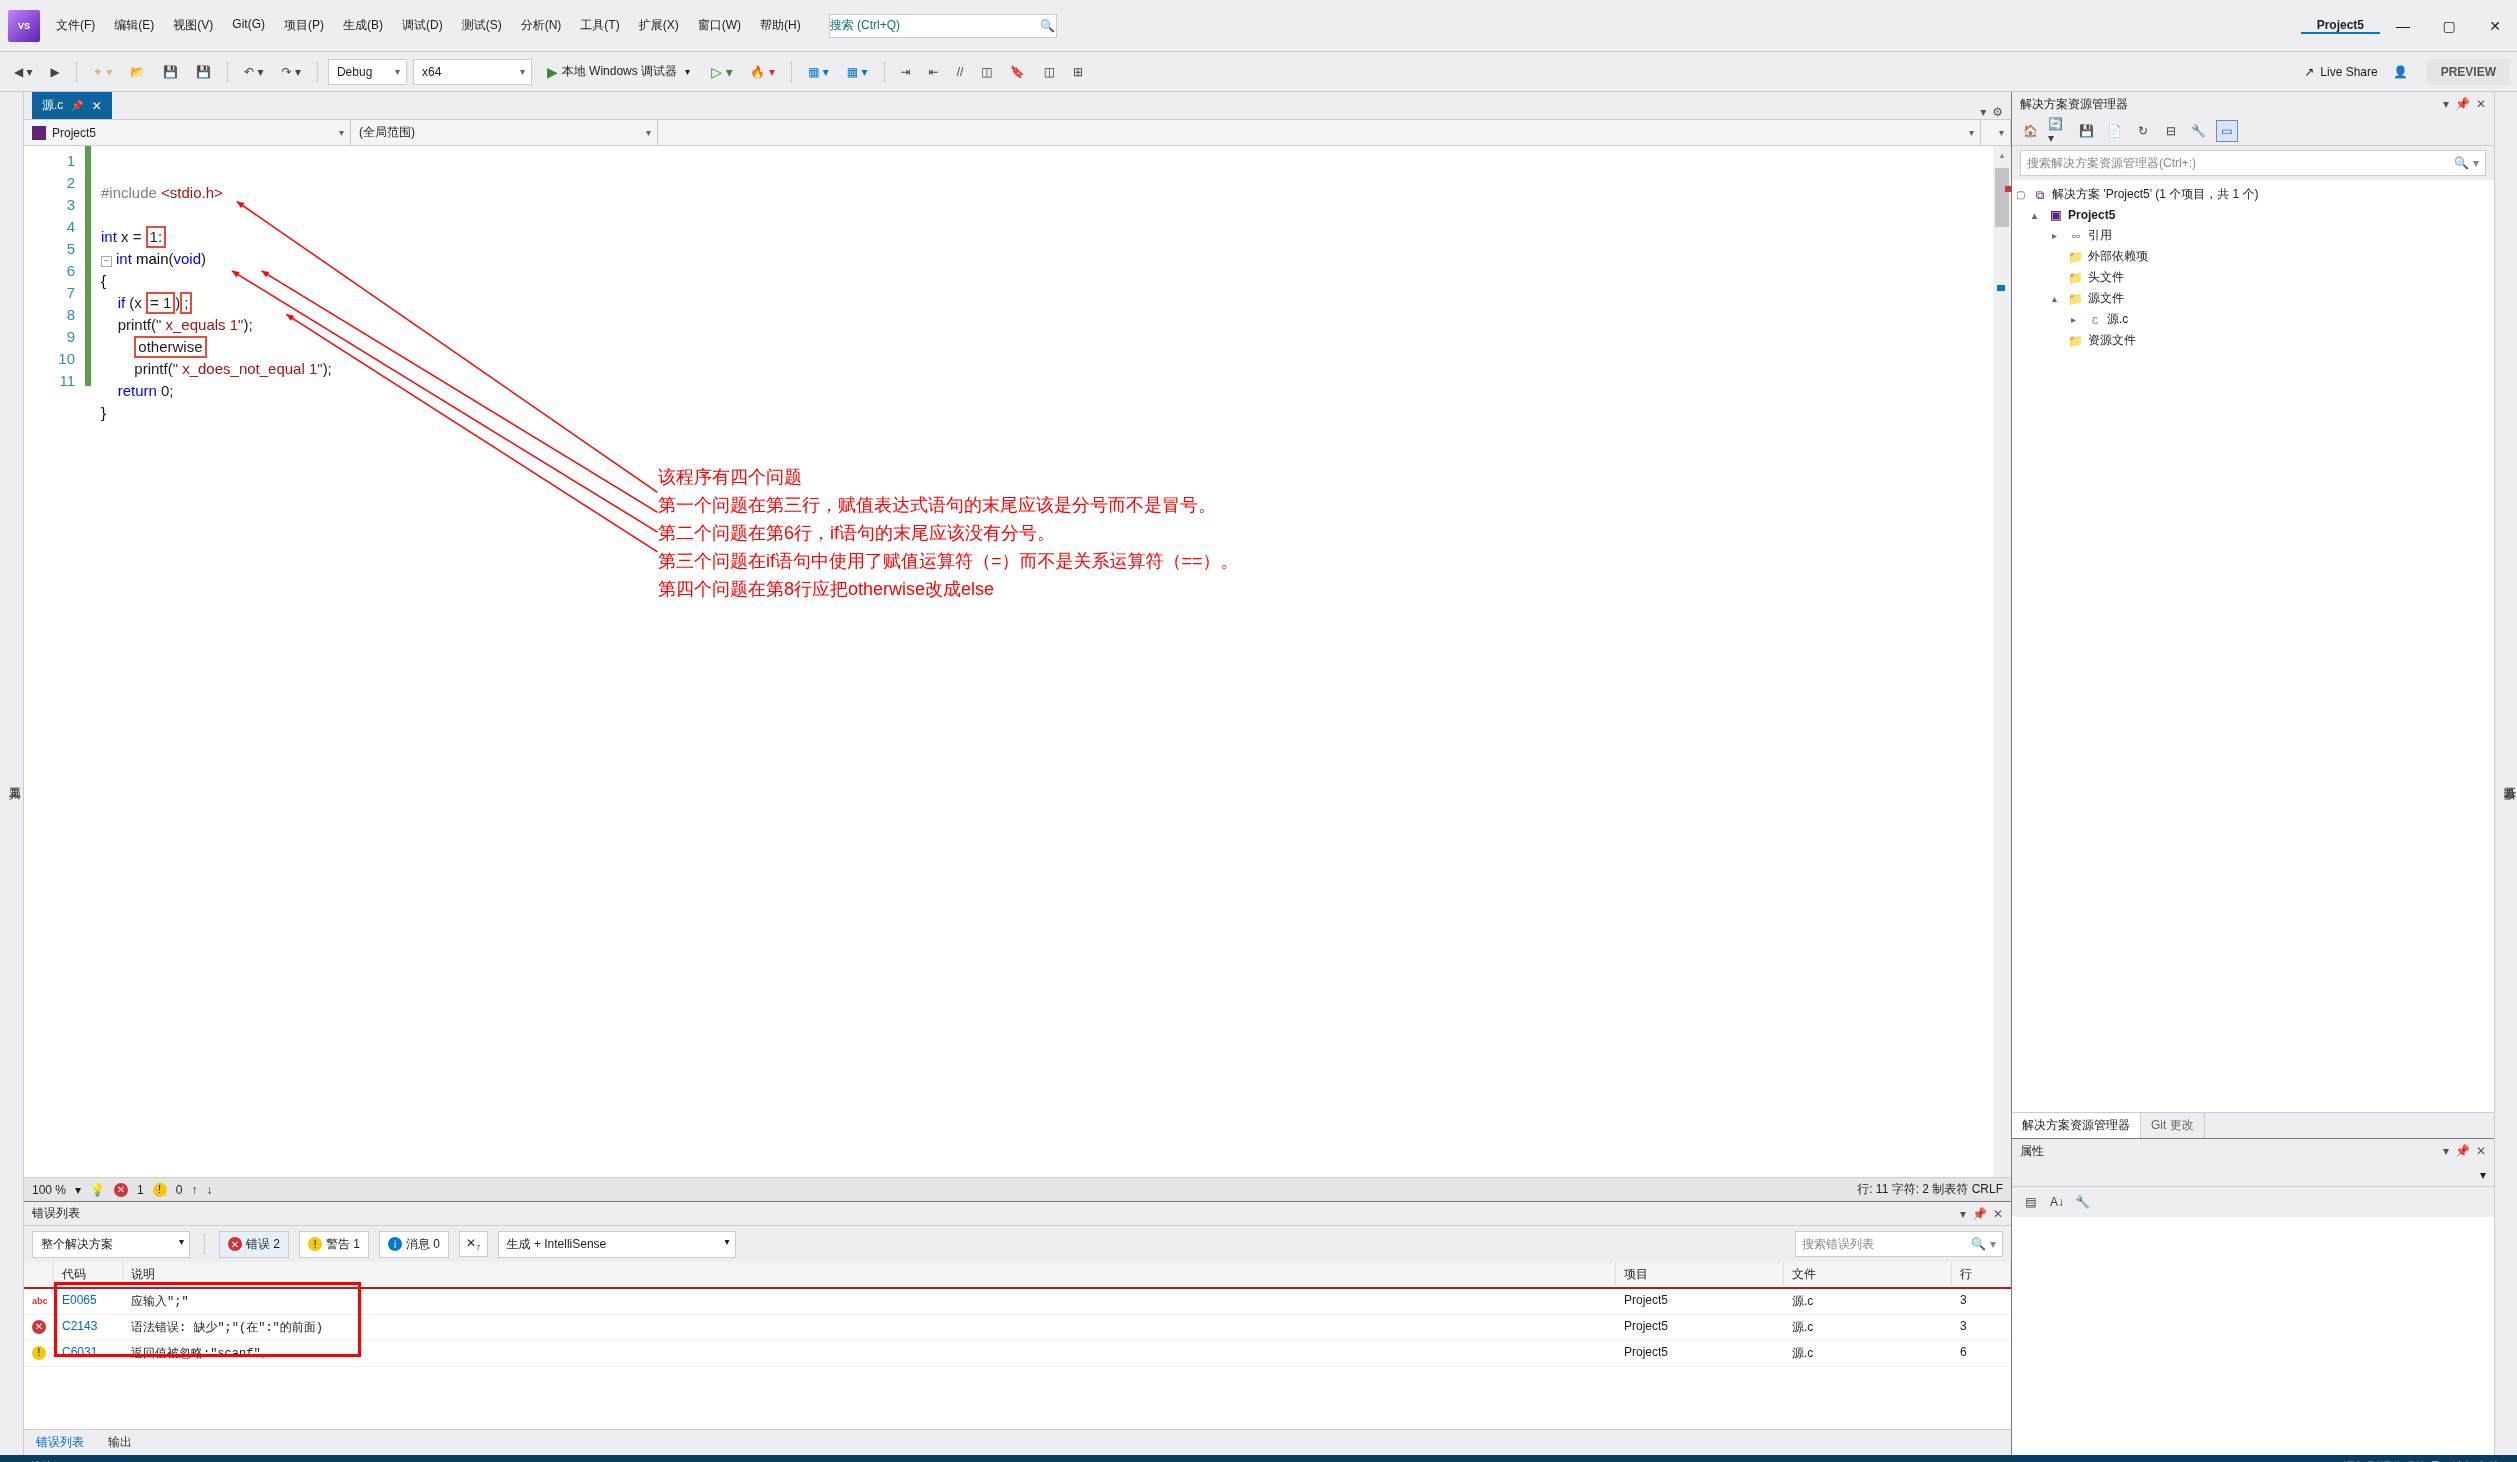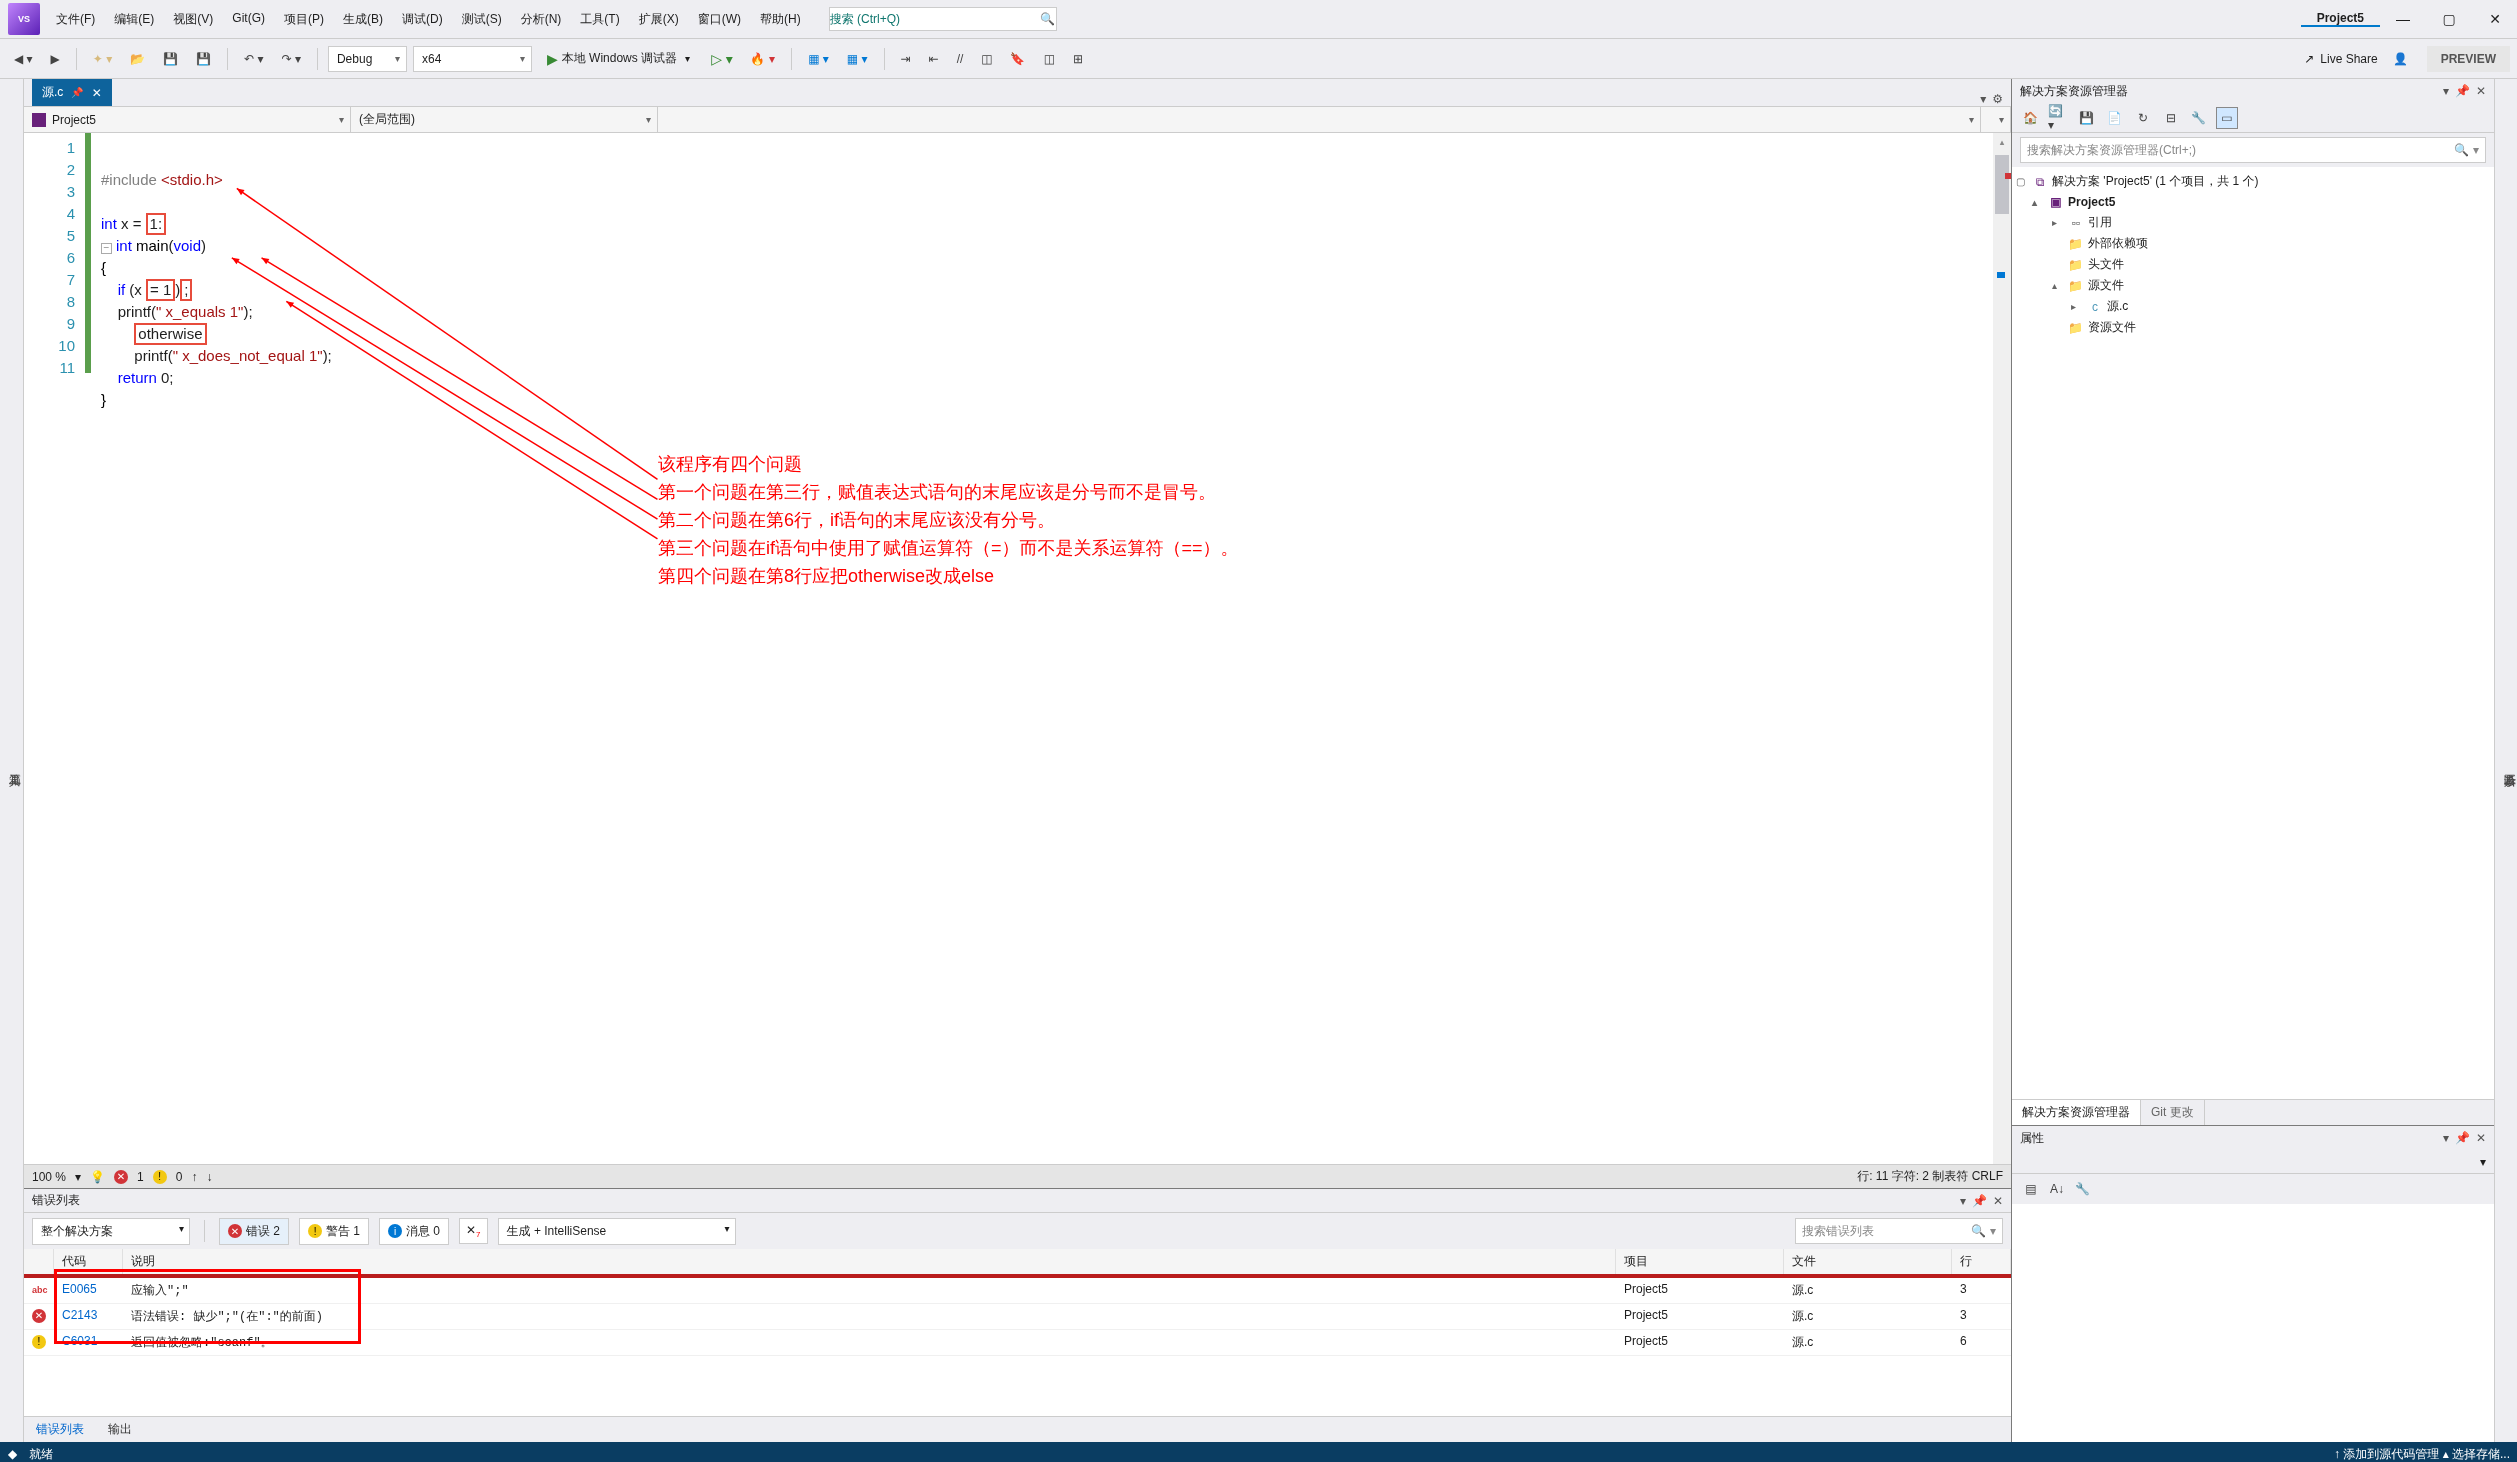--- a/index.html
+++ b/index.html
@@ -1,18 +1,18 @@
 <!DOCTYPE html>
 <html><head>
 <meta charset="utf-8">
 <style>
 * { box-sizing: border-box; margin: 0; padding: 0; font-family: "Microsoft YaHei", "Segoe UI", sans-serif; }
 body { background: #fff; font-size: 12px; color: #1e1e1e; overflow: hidden; width: 2518px; height: 1462px; transform-origin: top left; }
 
-.titlebar { height: 39px; background: #eeeef2; display: flex; align-items: center; border-bottom: 1px solid #ccc; }
+.titlebar { height: 52px; background: #eeeef2; display: flex; align-items: center; border-bottom: 1px solid #ccc; }
 .logo { width: 32px; height: 32px; background: linear-gradient(135deg,#c084fc,#5b21b6); margin: 0 8px; display:flex; align-items:center; justify-content:center; color:#fff; font-size:9px; font-weight:bold; border-radius:2px;}
 .menubar { display: flex; gap: 3px; }
 .menuitem { padding: 4px 8px; cursor: default; }
 .tb-search { margin-left: 20px; width: 228px; height: 24px; border: 1px solid #ccc; padding: 2px 0; background: #fff; display:flex; align-items:center; justify-content:space-between; color:#0f766e;}
 .tb-title { margin-left: auto; padding: 0 16px; font-weight: bold; border-bottom: 2px solid #007acc;}
 .winbtns { display: flex; }
 .winbtn { width: 46px; height: 32px; display: flex; align-items: center; justify-content: center; font-size: 14px; }
 
 .toolbar { height: 40px; background: #eeeef2; display: flex; align-items: center; padding: 0 8px; gap: 6px; border-bottom: 1px solid #ccc; }
 .tbtn { padding: 4px 6px; display:flex; align-items:center; gap:2px; color:#444;}
@@ -75,21 +75,21 @@
 .err-toolbar { height:36px; display:flex; align-items:center; padding:4px 8px; gap:10px; background:#eeeef2;}
 .err-ddrop { border:1px solid #ccc; background:#fff; padding:4px 20px 4px 8px; position:relative;}
 .err-ddrop::after{content:"▾"; position:absolute; right:5px; font-size:10px;}
 .filter-btn { border:1px solid #ccc; background:#fff; padding:4px 8px; display:flex; align-items:center; gap:4px;}
 .filter-btn.active { background:#e6f0fa;}
 .err-ico {width:14px;height:14px;border-radius:50%;display:inline-flex;align-items:center;justify-content:center;font-size:10px;color:#fff;}
 .ei-err{background:#d13438;} .ei-warn{background:#f2c811;color:#000;} .ei-info{background:#0078d4;}
 .err-search { margin-left:auto; width:208px; border:1px solid #ccc; background:#fff; height:26px; display:flex; align-items:center; padding:0 6px; color:#888; justify-content:space-between;}
 
 .err-table { flex:1; background:#fff; overflow:auto; position:relative;}
-.err-head { display:flex; background:#f5f5f5; border-bottom:4px solid #b91c1c; font-size:12px; position:sticky; top:0;}
+.err-head { display:flex; background:#f5f5f5; border-bottom:2px solid #b91c1c; font-size:12px; position:sticky; top:0;}
 .err-head > div { padding:4px 8px; border-right:1px solid #e0e0e0;}
 .c-ico{width:30px;} .c-code{width:69px;} .c-desc{flex:1;font-family:Liberation Mono, monospace;} .c-proj{width:168px;} .c-file{width:168px;} .c-line{width:59px;}
 .err-row { display:flex; border-bottom:1px solid #f0f0f0; font-size:12px;}
 .err-row > div { padding:4px 8px;}
 .err-row .code-link{color:#0066cc;}
 .red-rect { position:absolute; border:3px solid #ff0000; pointer-events:none;}
 .abc-ico{font-size:9px;color:#d13438;font-weight:bold;}
 
 .bottom-tabs { height:26px; background:#eeeef2; display:flex; align-items:center; border-top:1px solid #ccc;}
 .btab { padding:4px 12px; color:#0066cc;}

